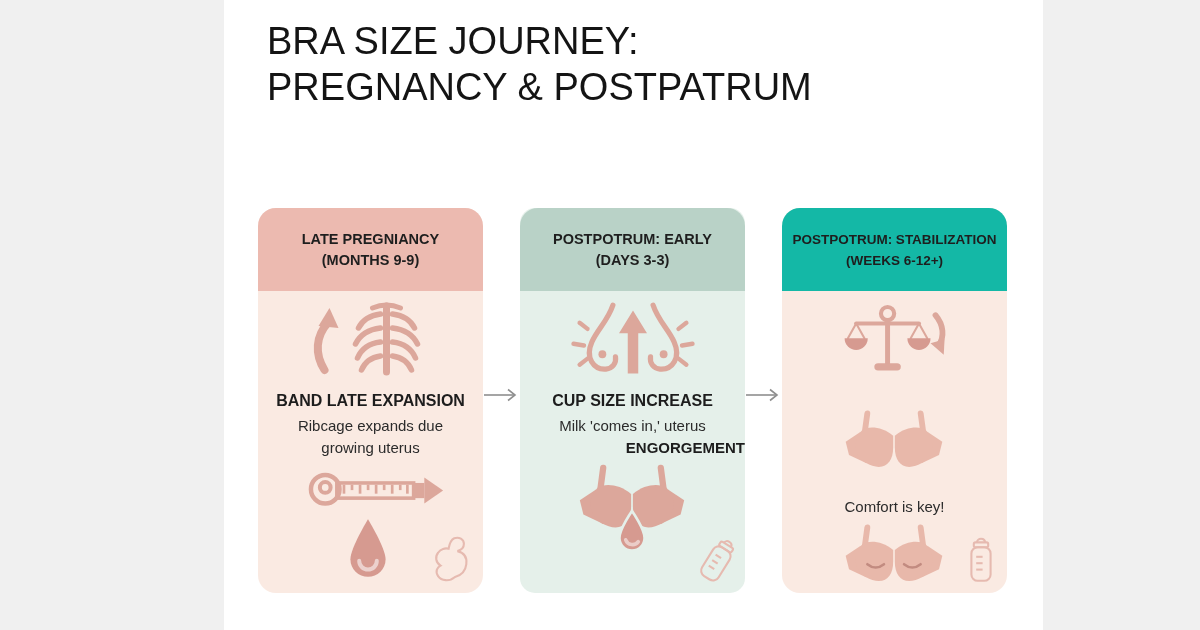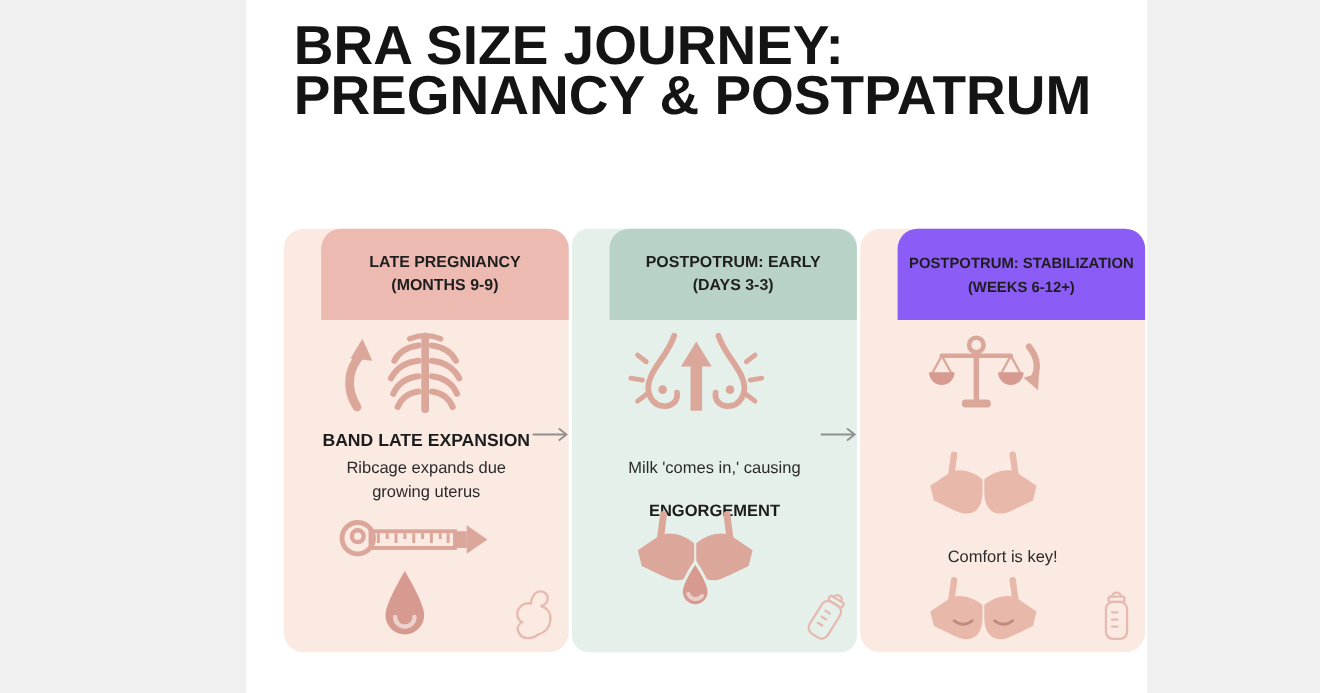--- a/index.html
+++ b/index.html
@@ -4,39 +4,38 @@
 <style>
   html,body { margin:0; padding:0; }
   body {
     width:1200px; height:630px; position:relative; overflow:hidden;
     background:#f0f0f0;
     font-family:"Liberation Sans", sans-serif;
   }
   .panel { position:absolute; left:224px; top:0; width:819px; height:630px; background:#ffffff; }
   .title {
     position:absolute; left:267px; top:18px;
-    font-weight:700; font-size:50px; line-height:46px;
+    font-weight:400; font-size:38px; line-height:46px;
     color:#141414; letter-spacing:0px; white-space:nowrap;
   }
   .card {
     position:absolute; top:208px; width:225px; height:385px;
     border-radius:18px;
-    padding-left:34px;
   }
   .card-header {
     height:83px; border-radius:18px 18px 0 0;
     display:flex; flex-direction:column; justify-content:center; align-items:center;
     text-align:center; font-weight:700; font-size:14.5px; line-height:21px; color:#1e1e1e;
   }
   .card1 { left:258px; background:#faeae2; }
   .card1 .card-header { background:#ecbab0; }
   .card2 { left:520px; background:#e5f0ea;border-radius:15px; }
   .card2 .card-header { background:#b9d2c7; }
   .card3 { left:782px; background:#faeae2; }
-  .card3 .card-header { background:#8b5cf6; }
+  .card3 .card-header { background:#14b8a6; }
   .card3 .card-header { font-size:13.5px; }
   .abs { position:absolute; }
   .heading {
     position:absolute; left:0; width:100%; text-align:center;
     font-weight:700; font-size:16px; color:#1d1d1d; top:184px;
   }
   .bodytext {
     position:absolute; left:0; width:100%; text-align:center;
     font-size:15px; color:#2b2b2b; line-height:22px;
   }
@@ -138,22 +137,23 @@
     <g stroke="#dca79b" stroke-width="5" stroke-linecap="round">
       <line x1="14" y1="26" x2="23" y2="33"></line>
         <line x1="7" y1="50" x2="19" y2="52"></line>
       <line x1="14" y1="74" x2="23" y2="67"></line>
         <line x1="136" y1="26" x2="127" y2="33"></line>
       <line x1="143" y1="50" x2="131" y2="52"></line>
         <line x1="136" y1="74" x2="127" y2="67"></line>
     </g>
   </svg>
 
-  <div class="bodytext" style="top:207px;">Milk 'comes in,' causing</div>
-  <div class="bodytext bold" style="top:246px;">ENGORGEMENT</div>
+  <div class="heading">CUP SIZE INCREASE</div>
+  <div class="bodytext" style="top:207px;">Milk 'comes in,' uterus</div>
+  <div class="bodytext bold" style="top:229px;text-align:right;">ENGORGEMENT</div>
 
   <svg class="abs" style="left:58px; top:256px;" width="108" height="94" viewBox="0 0 120 104">
     <g stroke="#dca79b" stroke-width="7" stroke-linecap="round">
       <line x1="28" y1="4" x2="25" y2="27"></line>
         <line x1="92" y1="4" x2="95" y2="27"></line>
     </g>
     <polygon points="2,40 20,28 27,66 6,56" fill="#dca79b"></polygon>
     <polygon points="118,40 100,28 93,66 114,56" fill="#dca79b"></polygon>
     <path d="M22,26 C8,40 12,62 34,69 C50,74 59,64 59,47 L59,33 C46,22 30,21 22,26 Z" fill="#dca79b"></path>
     <path d="M98,26 C112,40 108,62 86,69 C70,74 61,64 61,47 L61,33 C74,22 90,21 98,26 Z" fill="#dca79b"></path>

